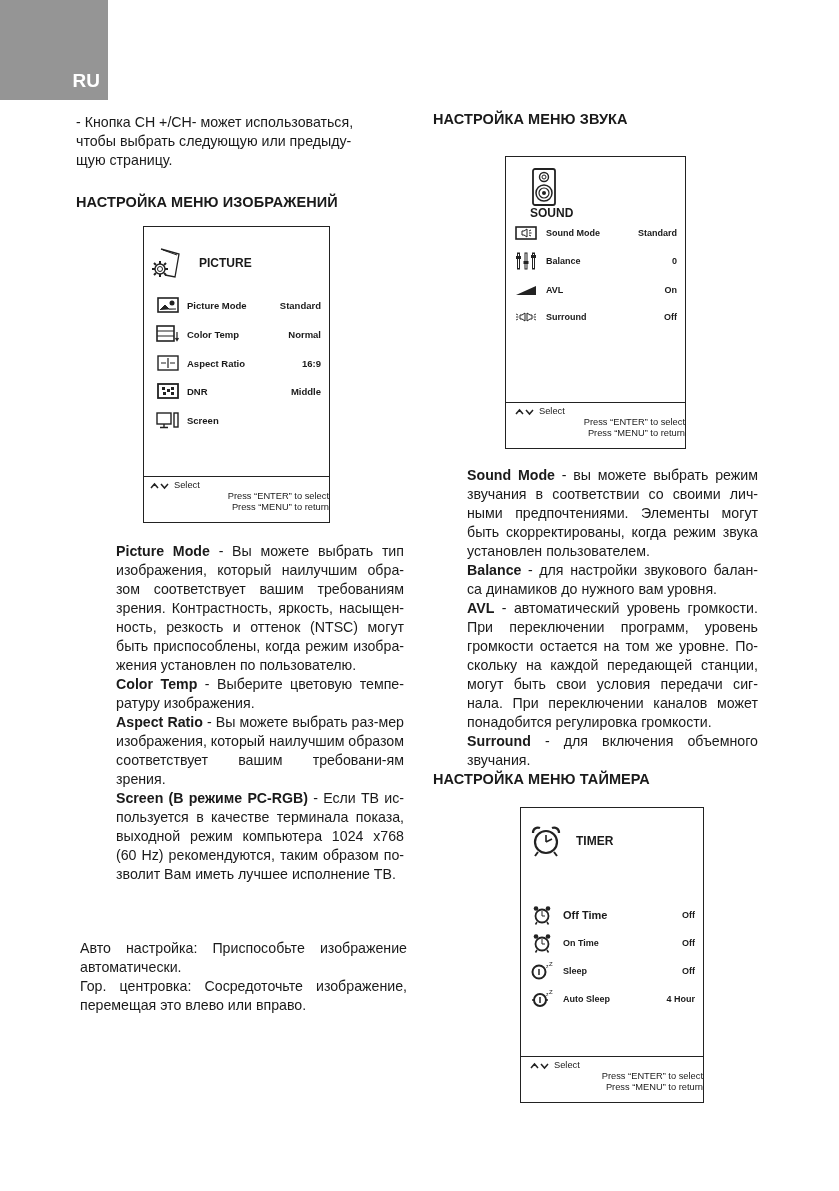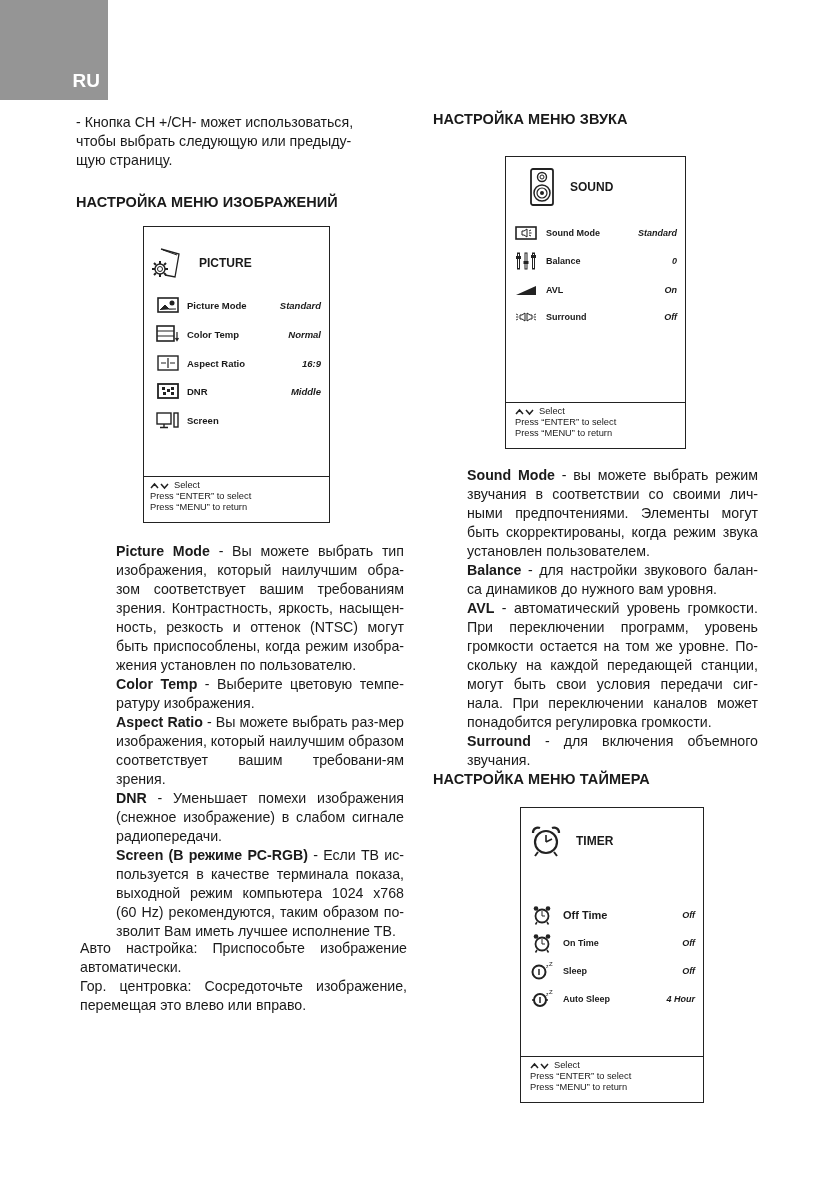--- a/index.html
+++ b/index.html
@@ -12,23 +12,23 @@
   .heading { position: absolute; font-weight: bold; font-size: 14.5px; letter-spacing: 0.1px; }
   .para b { font-weight: bold; }
   .para { margin: 0; }
 
   .osd { position: absolute; border: 1.5px solid #222; background: #fff; box-sizing: border-box; }
   .osd .head { position: absolute; display: flex; align-items: center; }
   .osd .head .title { font-weight: bold; font-size: 12px; margin-left: 16px; }
   .osd .row { position: absolute; left: 0; right: 0; height: 22px; display: flex; align-items: center; }
   .osd .row .ico { width: 26px; height: 18px; display: flex; align-items: center; justify-content: center; }
   .osd .row .lbl { font-size: 9.5px; font-weight: bold; position: absolute; }
-  .osd .row .val { font-size: 9.5px; font-weight: bold; position: absolute; right: 8px; font-style: italic; }
+  .osd .row .val { font-size: 9.5px; font-weight: bold; position: absolute; right: 8px; }
   .osd .foot { position: absolute; left: 0; right: 0; bottom: 0; border-top: 1.5px solid #222;
-               font-size: 9.3px; line-height: 11px; padding: 3px 0 2px 6px; }
+               font-size: 9.3px; line-height: 11px; padding: 3px 0 2px 6px; text-align: right; }
   .osd .foot .sel { display: flex; align-items: center; }
   svg { display: block; }
 </style>
 </head>
 <body>
 
 <div class="ru-tab">
   <span>RU</span>
 </div>
 
@@ -119,33 +119,32 @@
     </div>
     <div>Press “ENTER” to select</div>
     <div>Press “MENU” to return</div>
   </div>
 </div>
 
 <div class="txt just" style="left:116px; top:542px; width:288px;">
   <p class="para"><b>Picture Mode</b><span> - Вы можете выбрать тип изображения, который наилучшим обра-зом соответствует вашим требованиям зрения. Контрастность, яркость, насыщен-ность, резкость и оттенок (NTSC) могут быть приспособлены, когда режим изобра-жения установлен по пользователю.</span></p>
   <p class="para"><b>Color Temp</b><span> - Выберите цветовую темпе-ратуру изображения.</span></p>
   <p class="para"><b>Aspect Ratio</b><span> - Вы можете выбрать раз-мер изображения, который наилучшим образом соответствует вашим требовани-ям зрения.</span></p>
-  <p class="para"><b>DNR</b><span> - Уменьшает помехи изображения (снежное изображение) в слабом сигнале радиопередачи.</span></p>
   <p class="para"><b>Screen (В режиме PC-RGB)</b><span> - Если ТВ ис-пользуется в качестве терминала показа, выходной режим компьютера 1024 x768 (60 Hz) рекомендуются, таким образом по-зволит Вам иметь лучшее исполнение ТВ.</span></p>
 </div>
 
 <div class="txt just" style="left:80px; top:939px; width:327px;">
   <p class="para">Авто настройка: Приспособьте изображение автоматически.</p>
   <p class="para">Гор. центровка: Сосредоточьте изображение, перемещая это влево или вправо.</p>
 </div>
 
 <div class="heading" style="left:433px; top:111px;">НАСТРОЙКА МЕНЮ ЗВУКА</div>
 
 <div class="osd" style="left:505px; top:156px; width:181px; height:293px;">
-  <div class="head" style="left:24px; top:11px;">
+  <div class="head" style="left:8px; top:11px;flex-direction:column;">
     <span>
       <svg width="24" height="38" viewBox="0 0 24 38">
           <rect x="1" y="1" width="22" height="36" rx="2" fill="none" stroke="#222" stroke-width="1.8"></rect>
           <circle cx="12" cy="9" r="4.5" fill="none" stroke="#222" stroke-width="1.4"></circle>
           <circle cx="12" cy="9" r="2" fill="none" stroke="#222" stroke-width="1"></circle>
           <circle cx="12" cy="25" r="8" fill="none" stroke="#222" stroke-width="1.5"></circle>
           <circle cx="12" cy="25" r="5" fill="none" stroke="#222" stroke-width="1.2"></circle>
           <circle cx="12" cy="25" r="2" fill="#222"></circle>
         </svg>
     </span>

